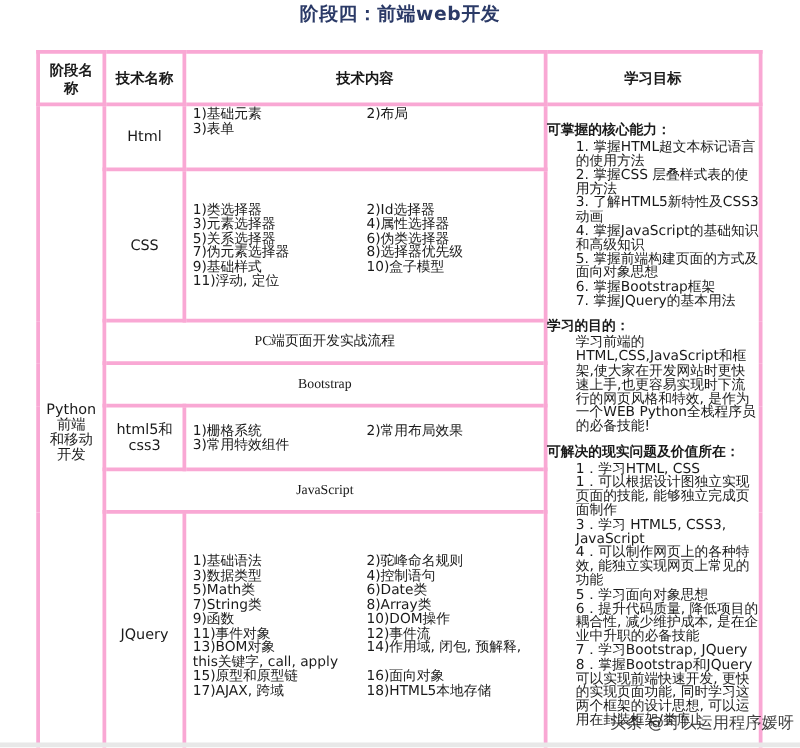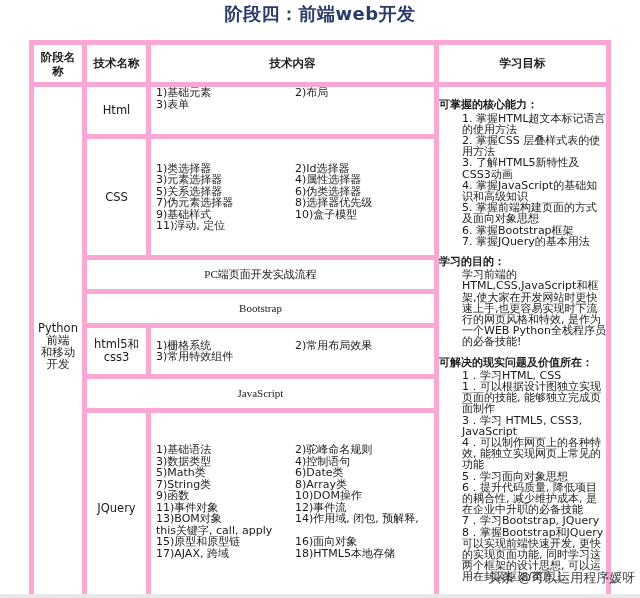--- a/index.html
+++ b/index.html
@@ -1,22 +1,22 @@
 <!DOCTYPE html>
 <html><head>
 <meta charset="utf-8">
 <style>
   html, body { margin: 0; padding: 0; background: #ffffff; }
   body { width: 640px; height: 598px; position: relative; overflow: hidden;
          font-family: "DejaVu Sans", "Liberation Sans", sans-serif; color: #1a1a1a; }
   .title { position: absolute; top: 2px; left: 0; width: 640px; text-align: center;
-           font-size: 18px; font-weight: bold; color: #2b3a67; letter-spacing: 0.5px; }
+           font-size: 15px; font-weight: bold; color: #2b3a67; letter-spacing: 0.5px; }
   table.curriculum { position: absolute; left: 29px; top: 40px; border-collapse: collapse;
                      table-layout: fixed; width: 581px; font-size: 11px; line-height: 11.5px; }
-  table.curriculum td, table.curriculum th { border: 5px solid #f9a8d4; padding: 0; vertical-align: middle; }
+  table.curriculum td, table.curriculum th { border: 3px solid #f9a8d4; padding: 0; vertical-align: middle; }
   th { font-weight: bold; font-size: 11.5px; text-align: center; }
   th.goal-h { vertical-align: top; padding-top: 6px; }
   .c1 { width: 53px; } .c2 { width: 64px; } .c3 { width: 288px; } .c4 { width: 172px; }
   .stage-cell { text-align: center; font-size: 11.5px; line-height: 12px; }
   .tech { text-align: center; font-size: 11.5px; line-height: 13px; }
   .content-grid { display: grid; grid-template-columns: 139px 1fr; padding: 0 0 0 5px; }
   .content-grid span { white-space: nowrap; }
   .span-row { text-align: center; font-size: 11px; font-family: Liberation Serif, serif; }
   td.goals { vertical-align: top; padding: 6px 4px 0 4px; font-size: 11px; line-height: 11.2px; }
   .goal-head { font-weight: bold; margin-bottom: 2px; }

